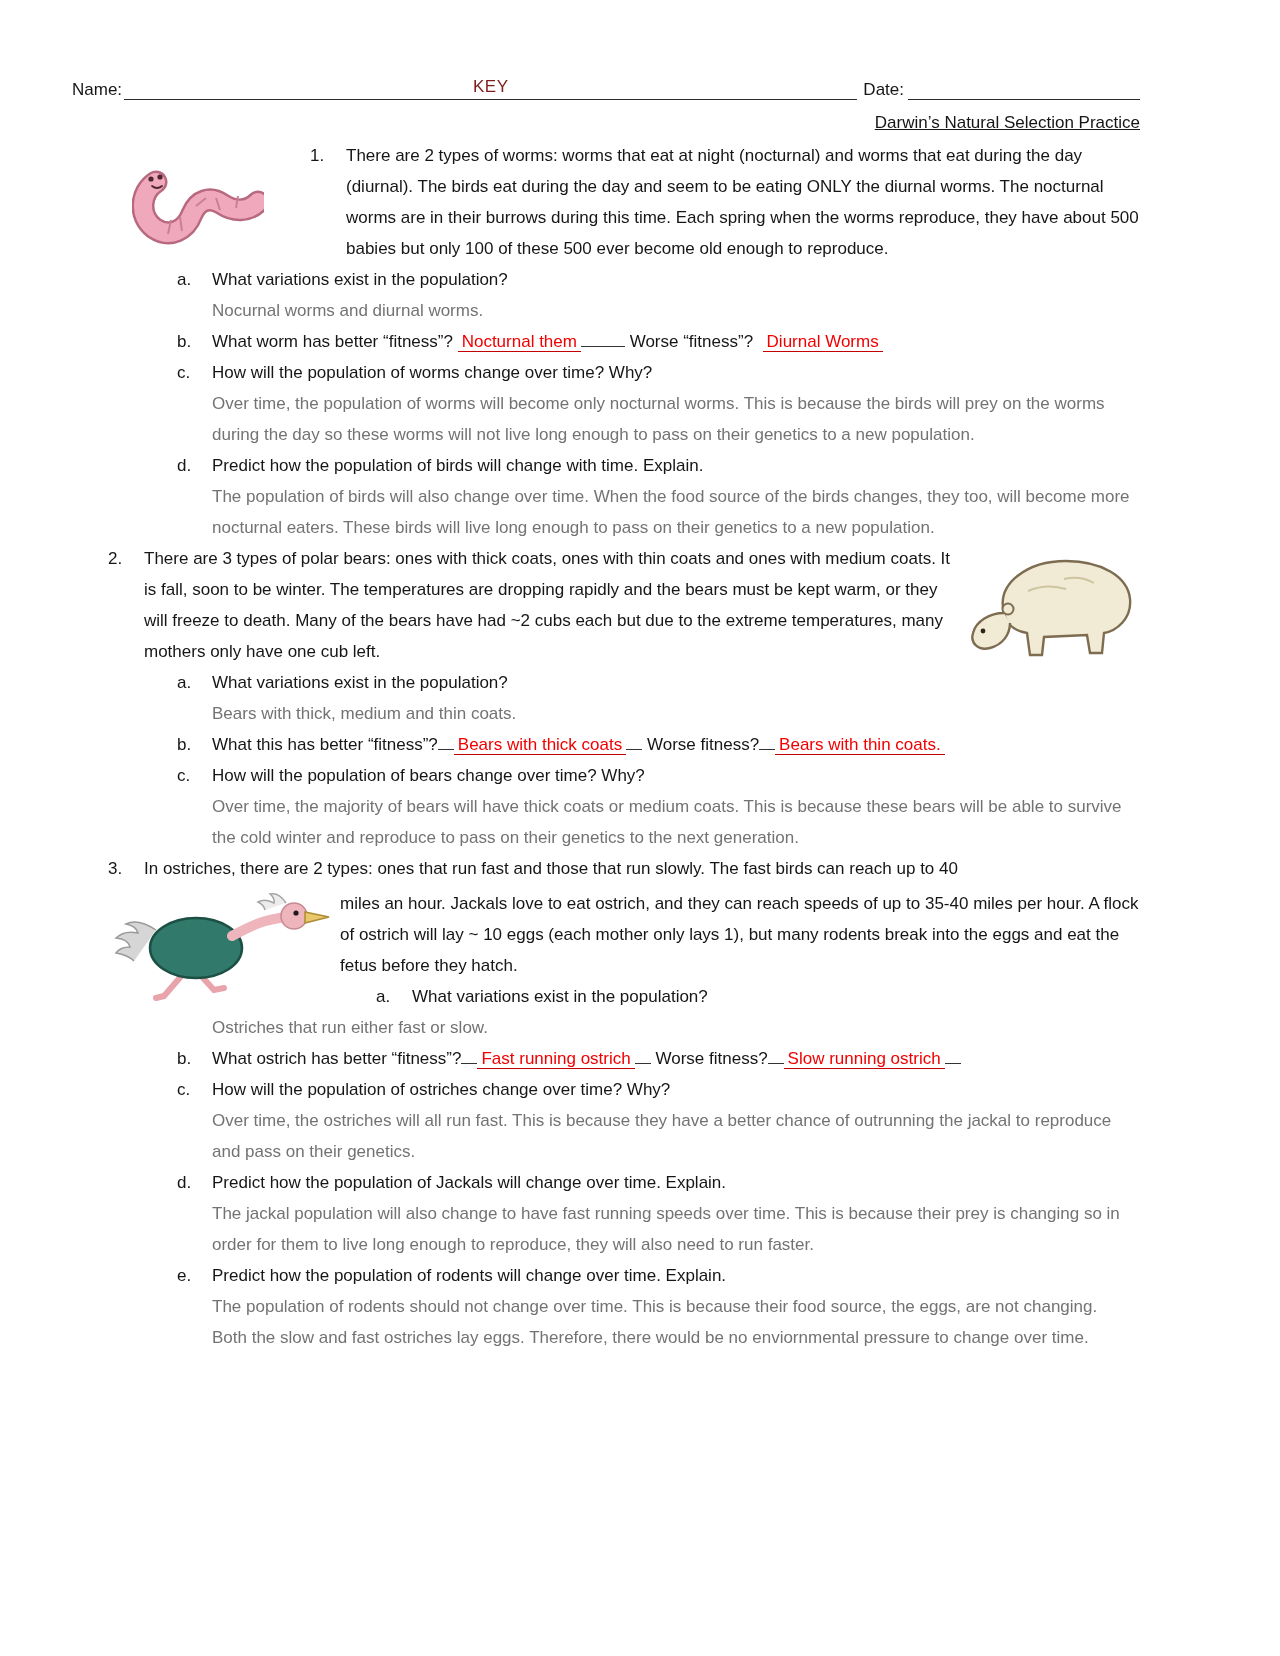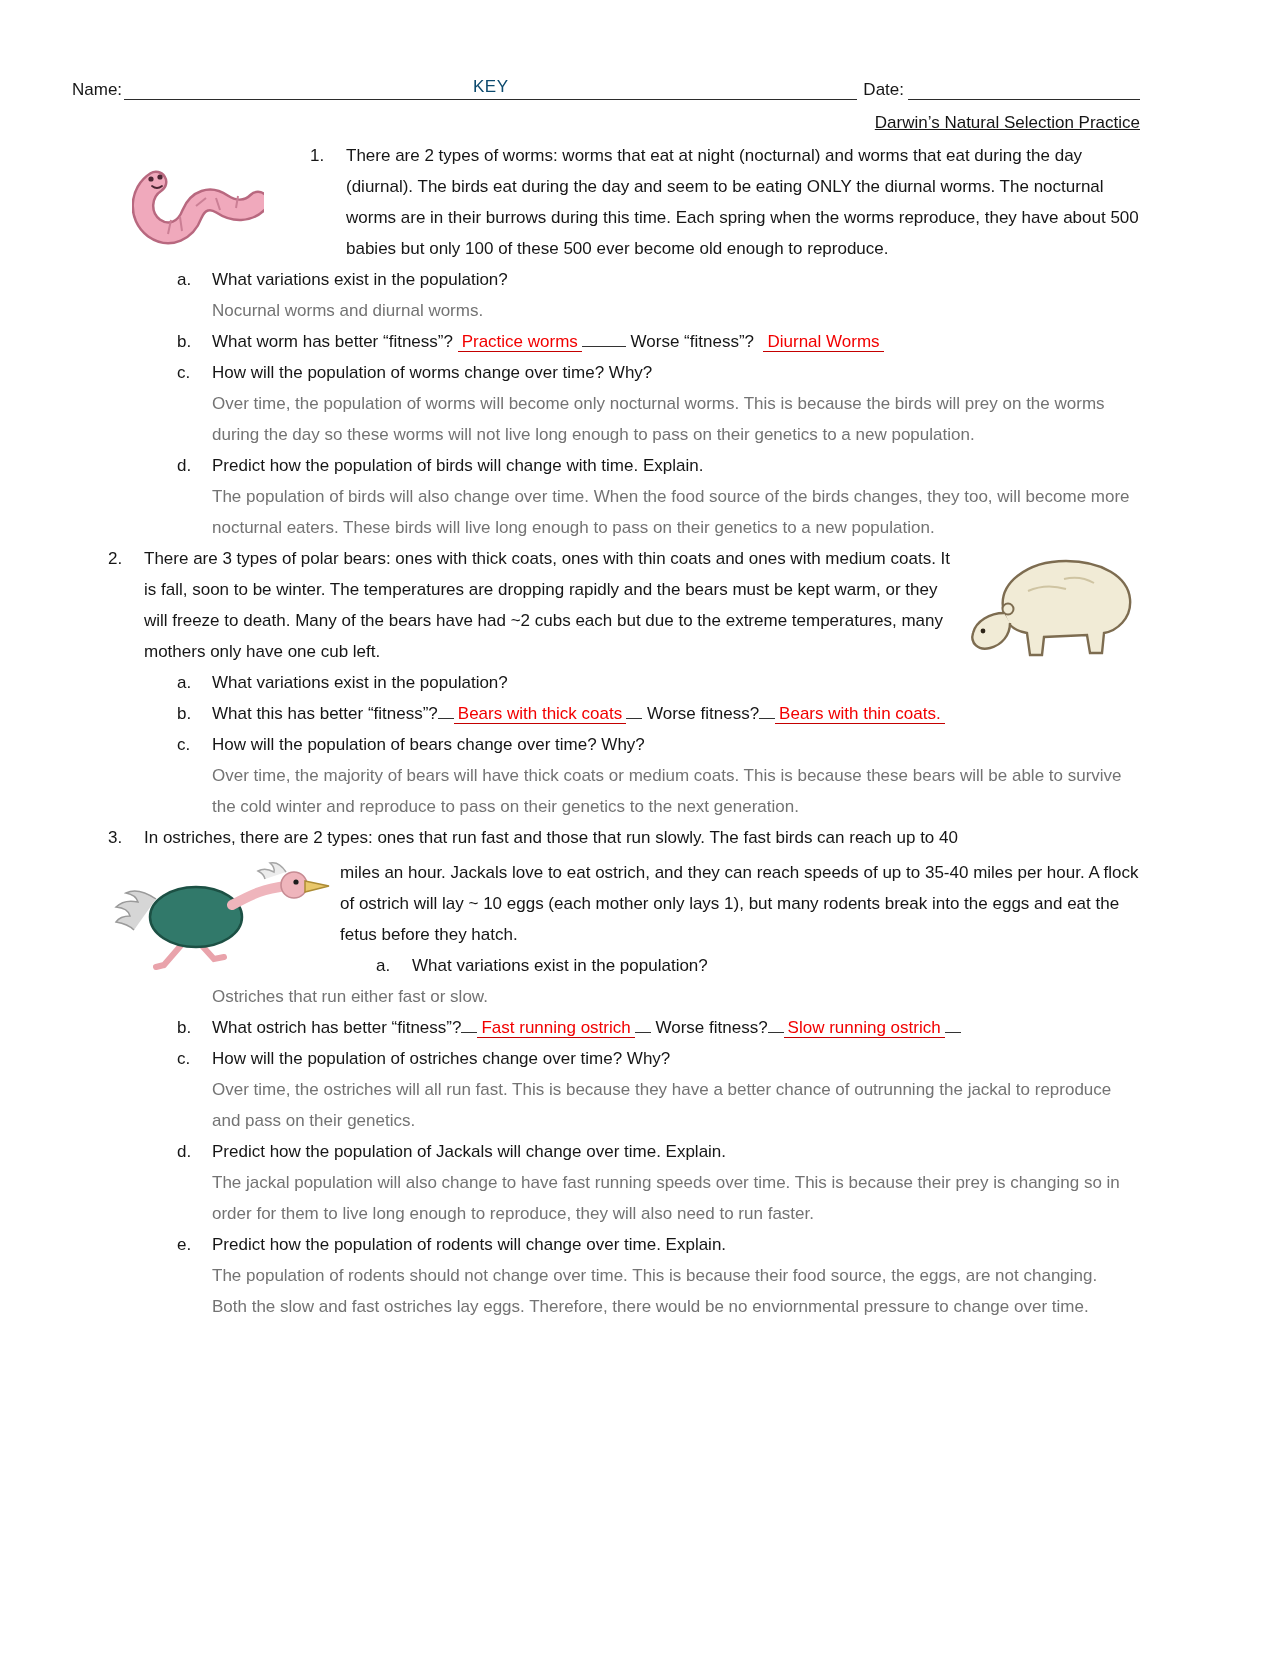--- a/index.html
+++ b/index.html
@@ -10,21 +10,21 @@
     color:#161616; font-size:17px; line-height:31px;
   }
   .page { padding:74px 0 0 72px; }
   .content { width:1068px; }
 
   
   .header-row { display:flex; align-items:center; margin-bottom:2px; }
   .hlabel { white-space:nowrap; }
   .name-blank { flex:1; border-bottom:1.6px solid #2b2b2b; text-align:center; margin:0 6px 4px 2px; line-height:24px; }
   .date-blank { width:232px; border-bottom:1.6px solid #2b2b2b; margin:0 0 4px 4px; height:24px; }
-  .key { color:#0c4a6e; font-weight:400; letter-spacing:.5px; }
+  .key { color:#7f1d1d; font-weight:400; letter-spacing:.5px; }
 
   .title { text-align:right; text-decoration:underline; margin-bottom:2px; }
 
   
   .q1-row { display:flex; }
   .q1-art { width:238px; flex-shrink:0; padding-left:60px; padding-top:14px; }
   .qnum { width:36px; flex-shrink:0; }
   .qtext { flex:1; }
 
   .q-top { display:flex; }
@@ -83,21 +83,21 @@
     <div class="sub">
       <span class="sub-letter">a.</span>
       <span class="sub-text">What variations exist in the population?</span>
     </div>
     <div class="answer">Nocurnal worms and diurnal worms.</div>
 
     <div class="sub">
       <span class="sub-letter">b.</span>
       <span class="sub-text">
         <span>What worm has better “fitness”?</span>
-        <span class="inline-ans">Practice worms</span><span class="blank"></span>
+        <span class="inline-ans">Nocturnal them</span><span class="blank"></span>
         <span>Worse “fitness”?</span>&nbsp;
         <span class="inline-ans">Diurnal Worms</span>
       </span>
     </div>
 
     <div class="sub">
       <span class="sub-letter">c.</span>
       <span class="sub-text">How will the population of worms change over time?  Why?</span>
     </div>
     <div class="answer">Over time, the population of worms will become only nocturnal worms.  This is because the birds will prey on the worms during the day so these worms will not live long enough to pass on their genetics to a new population.</div>
@@ -122,20 +122,21 @@
           </svg>
         </span>
         <span>There are 3 types of polar bears: ones with thick coats, ones with thin coats and ones with medium coats.  It is fall, soon to be winter.  The temperatures are dropping rapidly and the bears must be kept warm, or they will freeze to death.  Many of the bears have had ~2 cubs each but due to the extreme temperatures, many mothers only have one cub left.</span>
       </div>
     </div>
 
     <div class="sub">
       <span class="sub-letter">a.</span>
       <span class="sub-text">What variations exist in the population?</span>
     </div>
+    <div class="answer">Bears with thick, medium and thin coats.</div>
 
     <div class="sub">
       <span class="sub-letter">b.</span>
       <span class="sub-text">
         <span>What this has better “fitness”?</span><span class="blank-sm"></span><span class="inline-ans">Bears with thick coats</span><span class="blank-sm"></span>
         <span>Worse fitness?</span><span class="blank-sm"></span><span class="inline-ans">Bears with thin coats.</span>
       </span>
     </div>
 
     <div class="sub">

